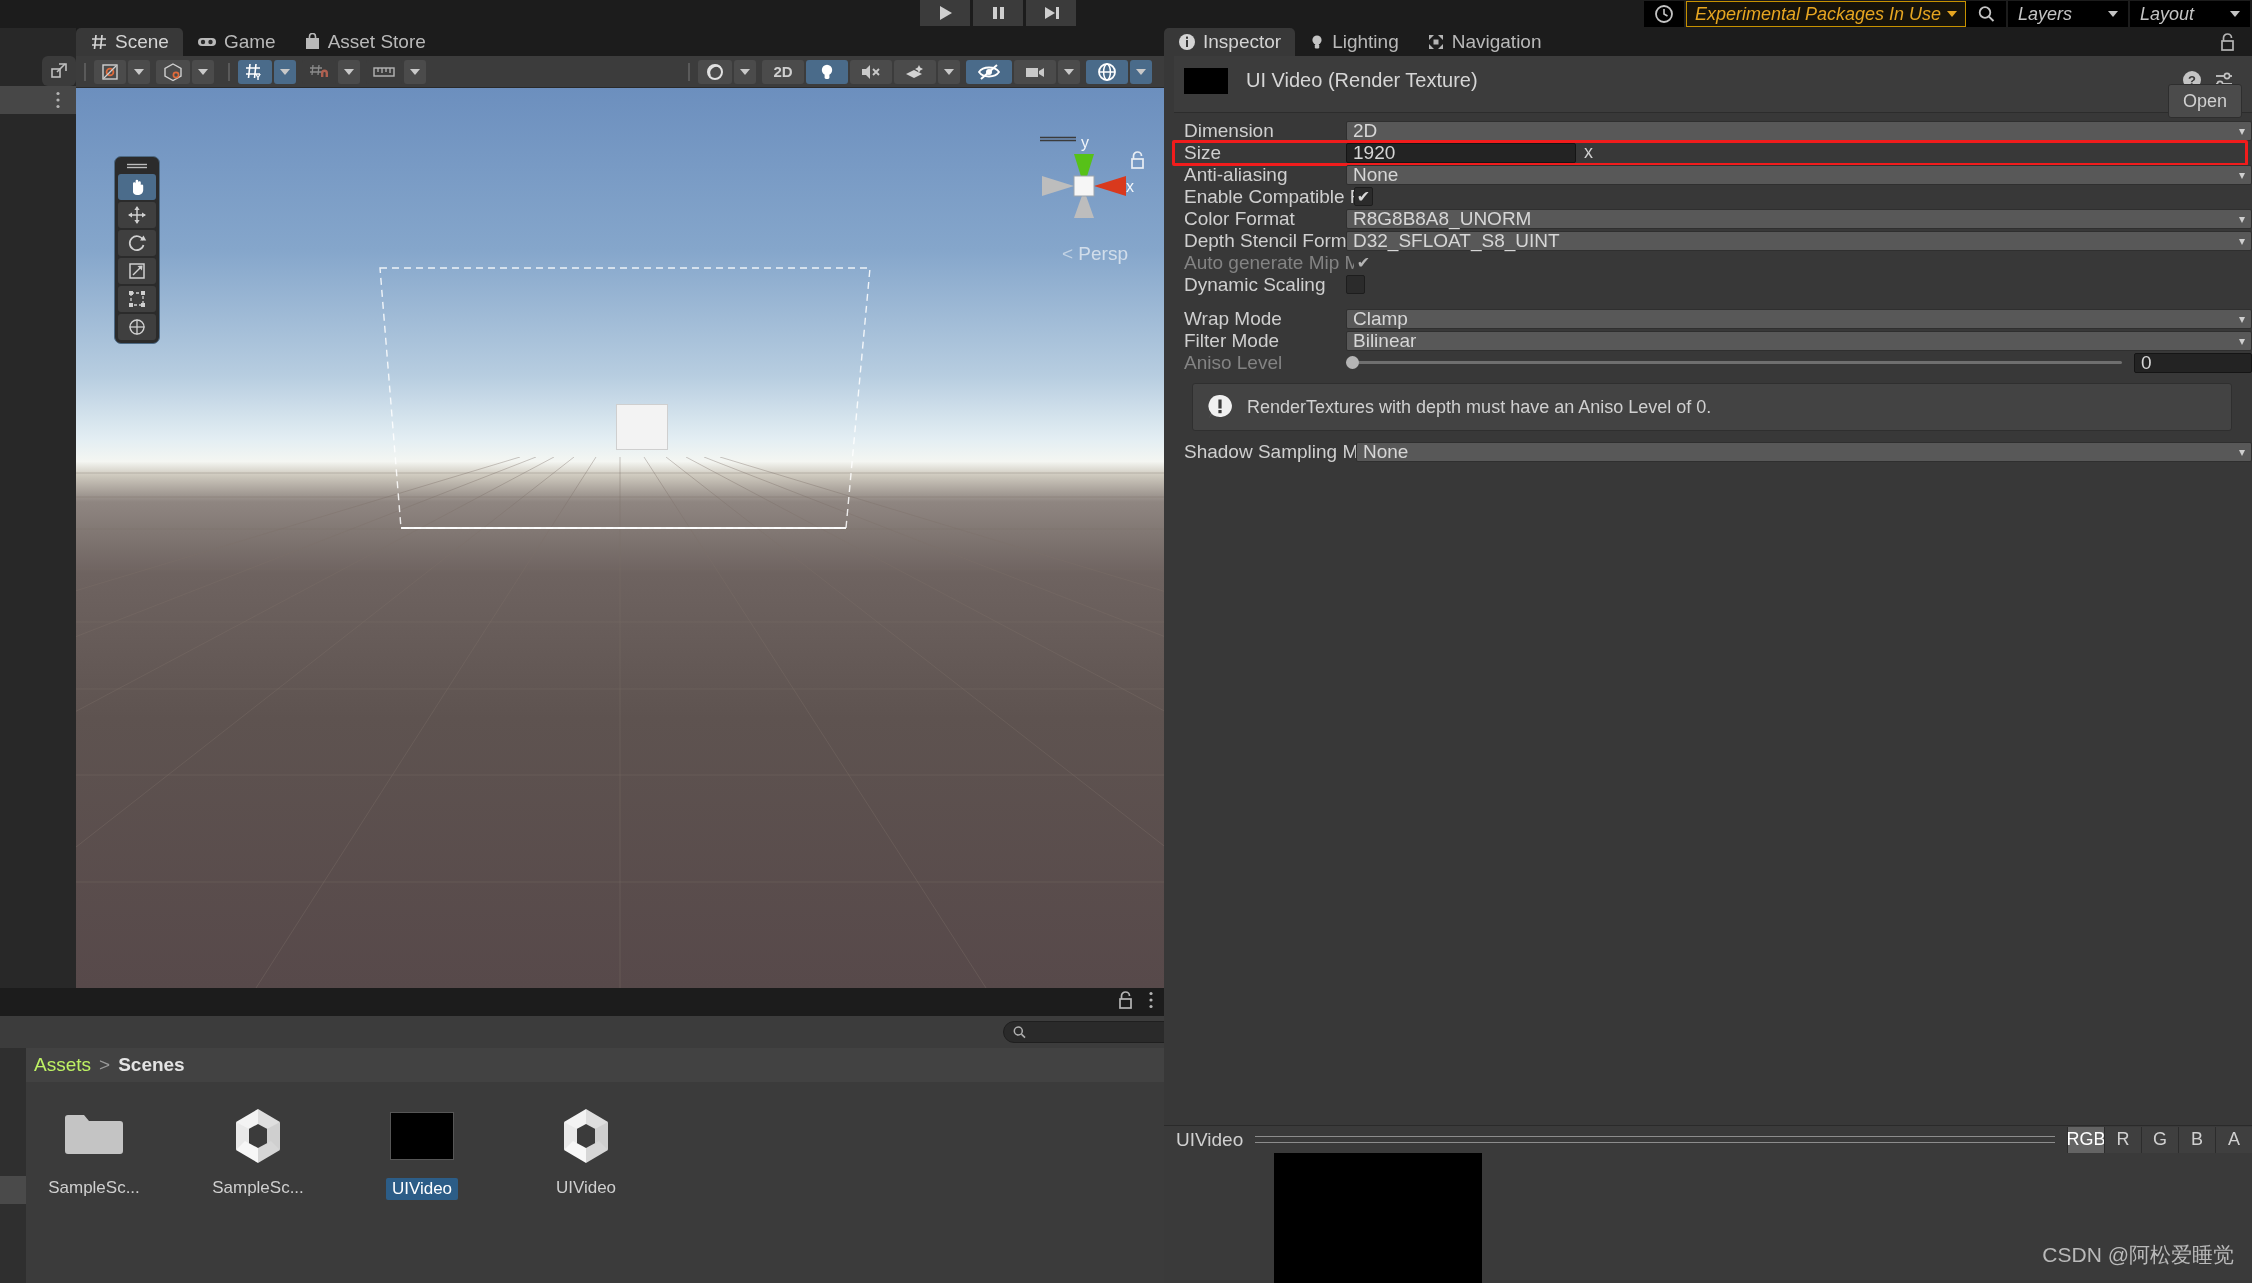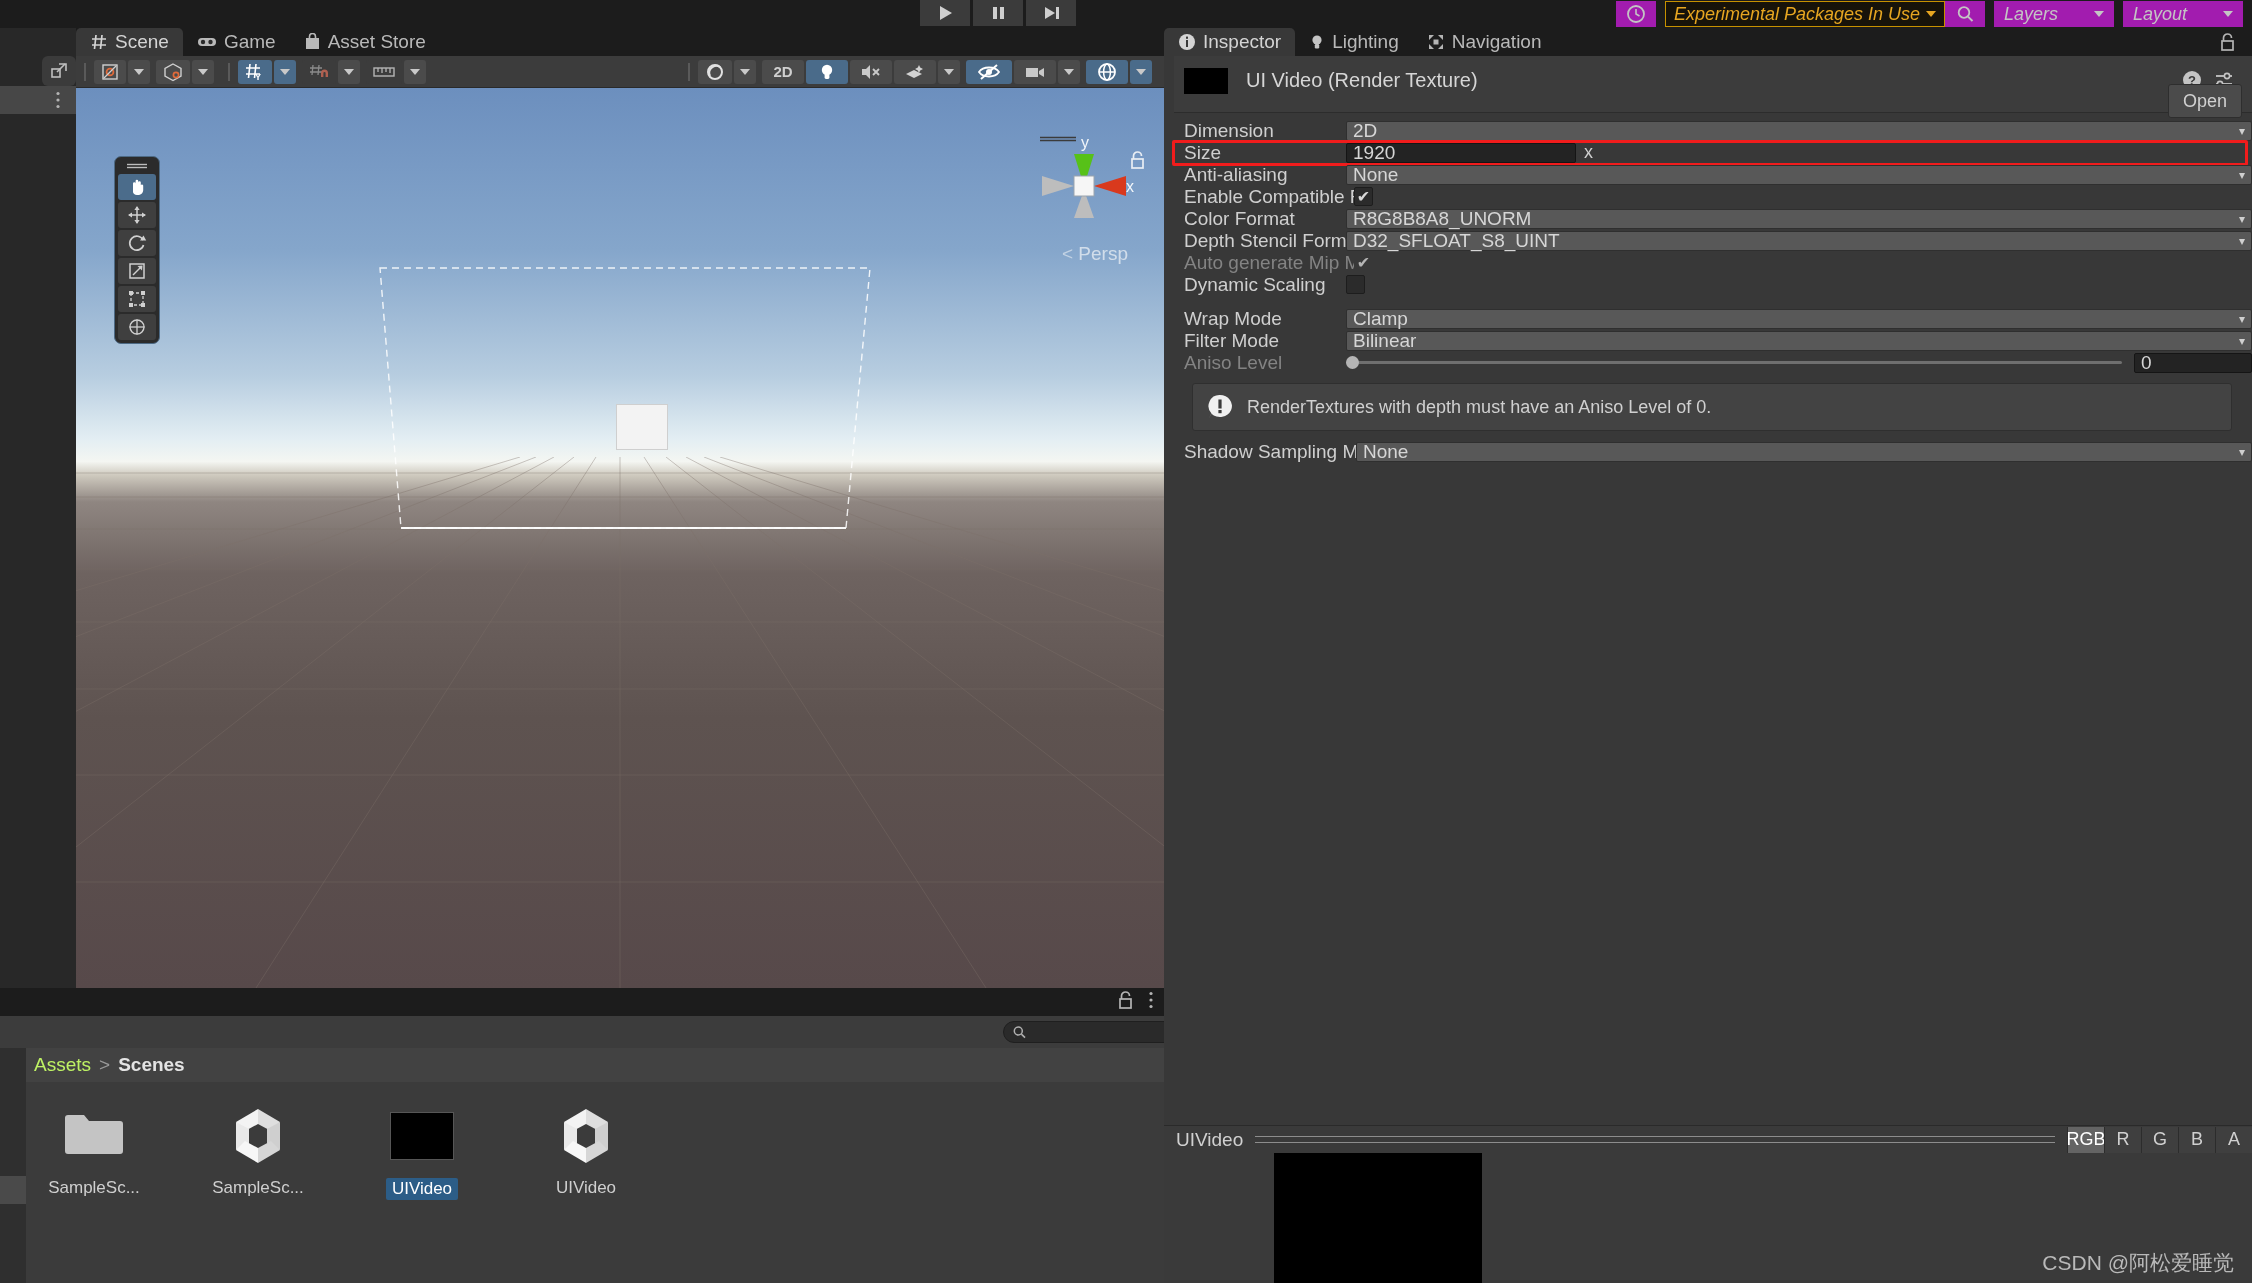--- a/index.html
+++ b/index.html
@@ -12,21 +12,21 @@
   }
   
   #top-toolbar{ position:absolute; left:0; top:0; width:2252px; height:28px;
     background:#1c1c1c; display:flex; align-items:center; }
   .play-group{ position:absolute; left:920px; top:0; height:28px; display:flex; gap:3px; }
   .play-btn{ width:50px; height:26px; background:#3b3b3b; display:flex;
     align-items:center; justify-content:center; }
   .play-btn svg{ display:block; }
   .tb-right{ position:absolute; right:0; top:0; height:28px; display:flex; align-items:center;font-style:italic; }
   .tb-item{ height:26px; display:flex; align-items:center; justify-content:center;
-     background:#a21caf; margin-right:9px; padding:0 10px; color:#c4c4c4; font-size:18px;}
+     background:#000000; margin-right:2px; padding:0 10px; color:#c4c4c4; font-size:18px;}
   .pkg-badge{ background:#17130a; border:1px solid #c79100; color:#e7a621;
      height:26px; display:flex; align-items:center; padding:0 8px; font-size:18px; gap:6px;}
   .caret{ width:0;height:0;border-left:5px solid transparent;border-right:5px solid transparent;
      border-top:6px solid currentColor; display:inline-block; }
   .layers-box{ width:120px; justify-content:space-between; }
   .layout-box{ width:120px; justify-content:space-between; }
 
   
   #left-rail{ position:absolute; left:0; top:28px; width:76px; height:960px; background:#282828; }
   #rail-tabstrip{ position:absolute; left:0; top:28px; width:76px; height:28px; background:#1c1c1c; }
@@ -149,21 +149,21 @@
      background:#3a3a3a; border-top:1px solid #2a2a2a; display:flex; align-items:center; }
   #preview-name{ padding-left:12px; font-size:19px; color:#d0d0d0; }
   #preview-lines{ flex:1; margin:0 12px; height:7px; border-top:1px solid #8d8d8d;
      border-bottom:1px solid #8d8d8d; }
   .chan-btn{ width:37px; height:26px; background:#3f3f3f; display:flex; align-items:center;
      justify-content:center; font-size:18px; color:#d0d0d0; border-left:1px solid #2c2c2c;}
   .chan-btn.on{ background:#646464; color:#fff; }
   #preview-area{ position:absolute; left:1164px; top:1153px; width:1088px; height:130px;
      background:#3a3a3a; }
   #preview-img{ position:absolute; left:110px; top:0px; width:208px; height:130px; background:#000; }
-  #watermark{ position:absolute; right:18px; bottom:6px; font-size:21px; color:#b9b9b9; }
+  #watermark{ position:absolute; right:18px; bottom:14px; font-size:21px; color:#b9b9b9; }
 </style>
 </head>
 <body>
 
 <div id="top-toolbar">
   <div class="play-group">
     <div class="play-btn">
       <svg width="20" height="18" viewBox="0 0 20 18">
           <polygon points="5,2 17,9 5,16" fill="#cfcfcf"></polygon>
         </svg>

